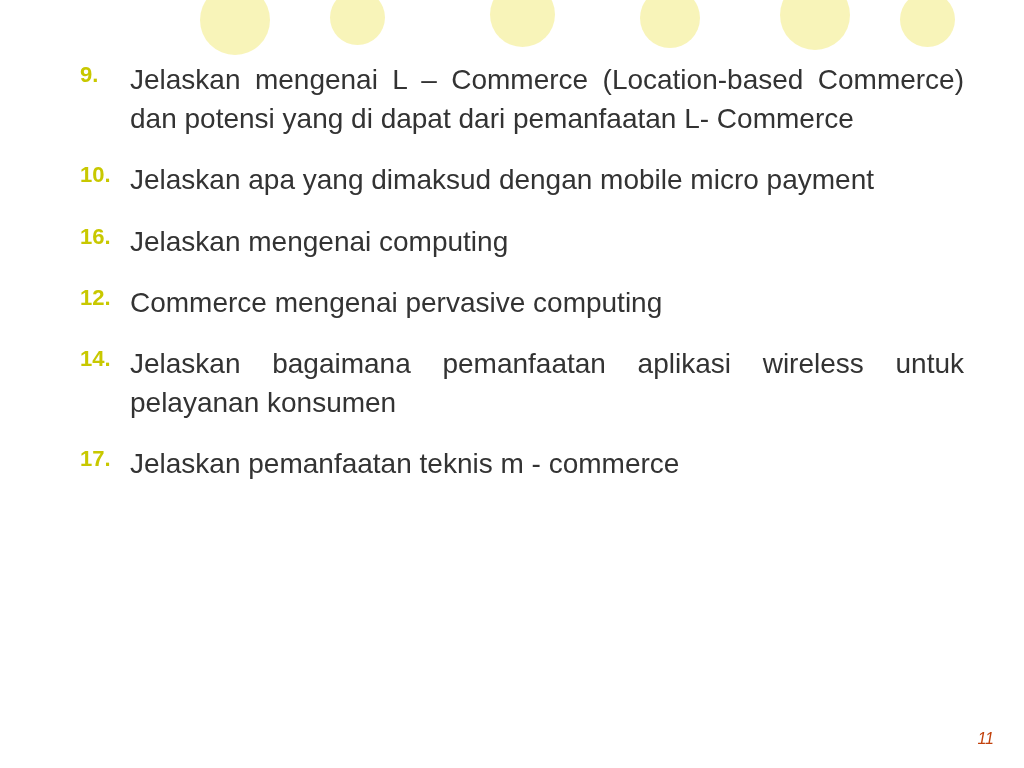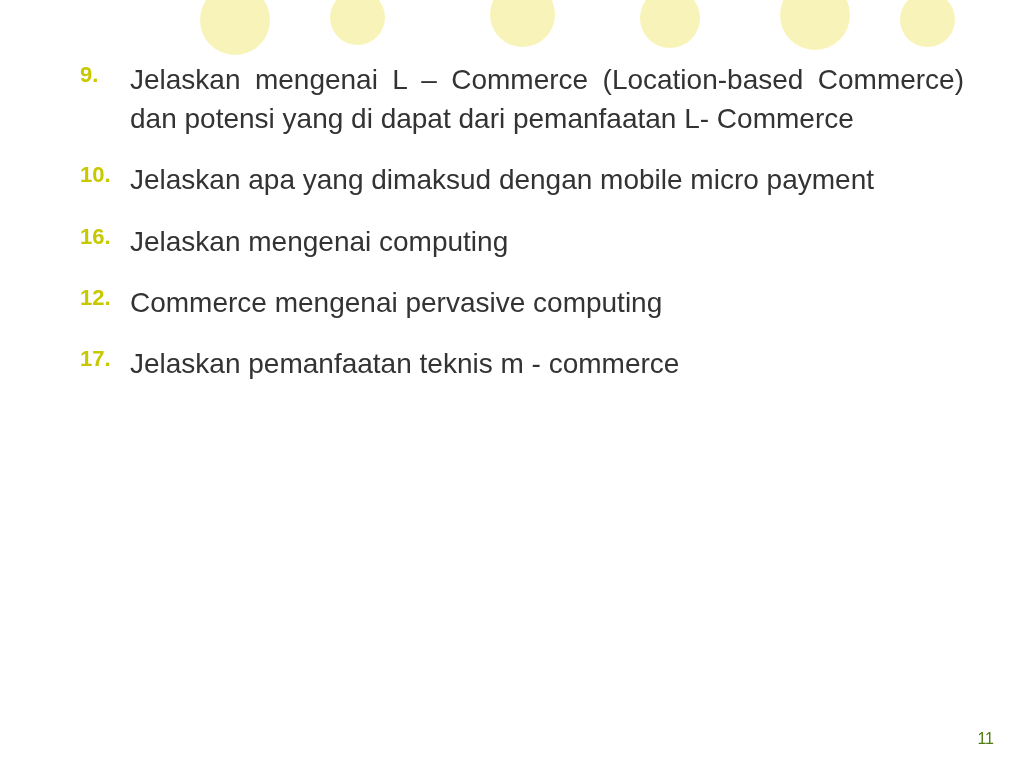--- a/index.html
+++ b/index.html
@@ -76,21 +76,22 @@
       line-height: 1.4;
       flex: 1;
       text-align: justify;
     }
 
     .page-number {
       position: absolute;
       bottom: 20px;
       right: 30px;
       font-size: 16px;
-      color: #4d7c0f;
+      color: #c2410c;
+      font-style: italic;
     }
   </style>
 </head>
 <body>
 
 <div class="slide-container">
 
   <div class="decorative-circles">
     <div class="circle circle-1"></div>
     <div class="circle circle-2"></div>
@@ -116,20 +117,24 @@
       <span class="item-number">16.</span>
       <span class="item-text">Jelaskan mengenai computing</span>
     </div>
 
     <div class="list-item">
       <span class="item-number">12.</span>
       <span class="item-text">Commerce mengenai pervasive computing</span>
     </div>
 
 
+    <div class="list-item">
+      <span class="item-number">14.</span>
+      <span class="item-text">Jelaskan  bagaimana  pemanfaatan  aplikasi  wireless untuk pelayanan konsumen</span>
+    </div>
 
     <div class="list-item">
       <span class="item-number">17.</span>
       <span class="item-text">Jelaskan pemanfaatan teknis m - commerce</span>
     </div>
 
   </div>
 
   <div class="page-number">11</div>
 

